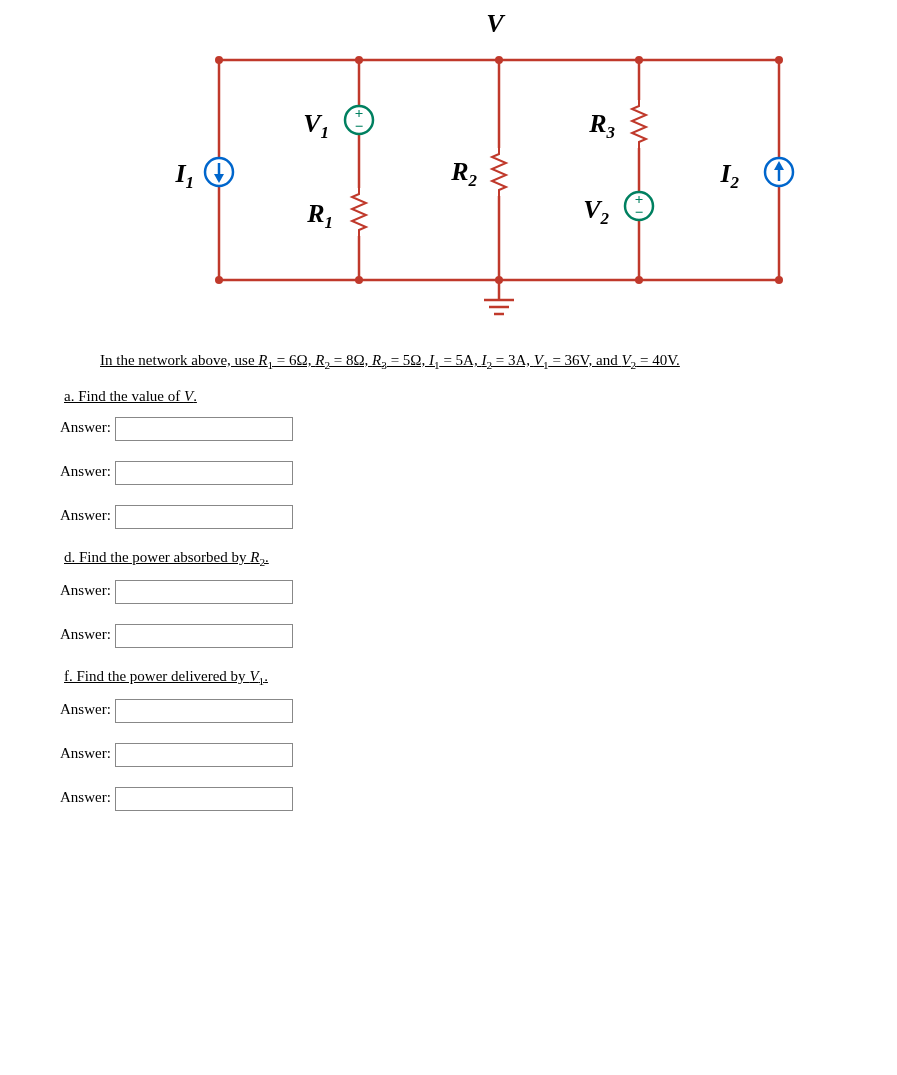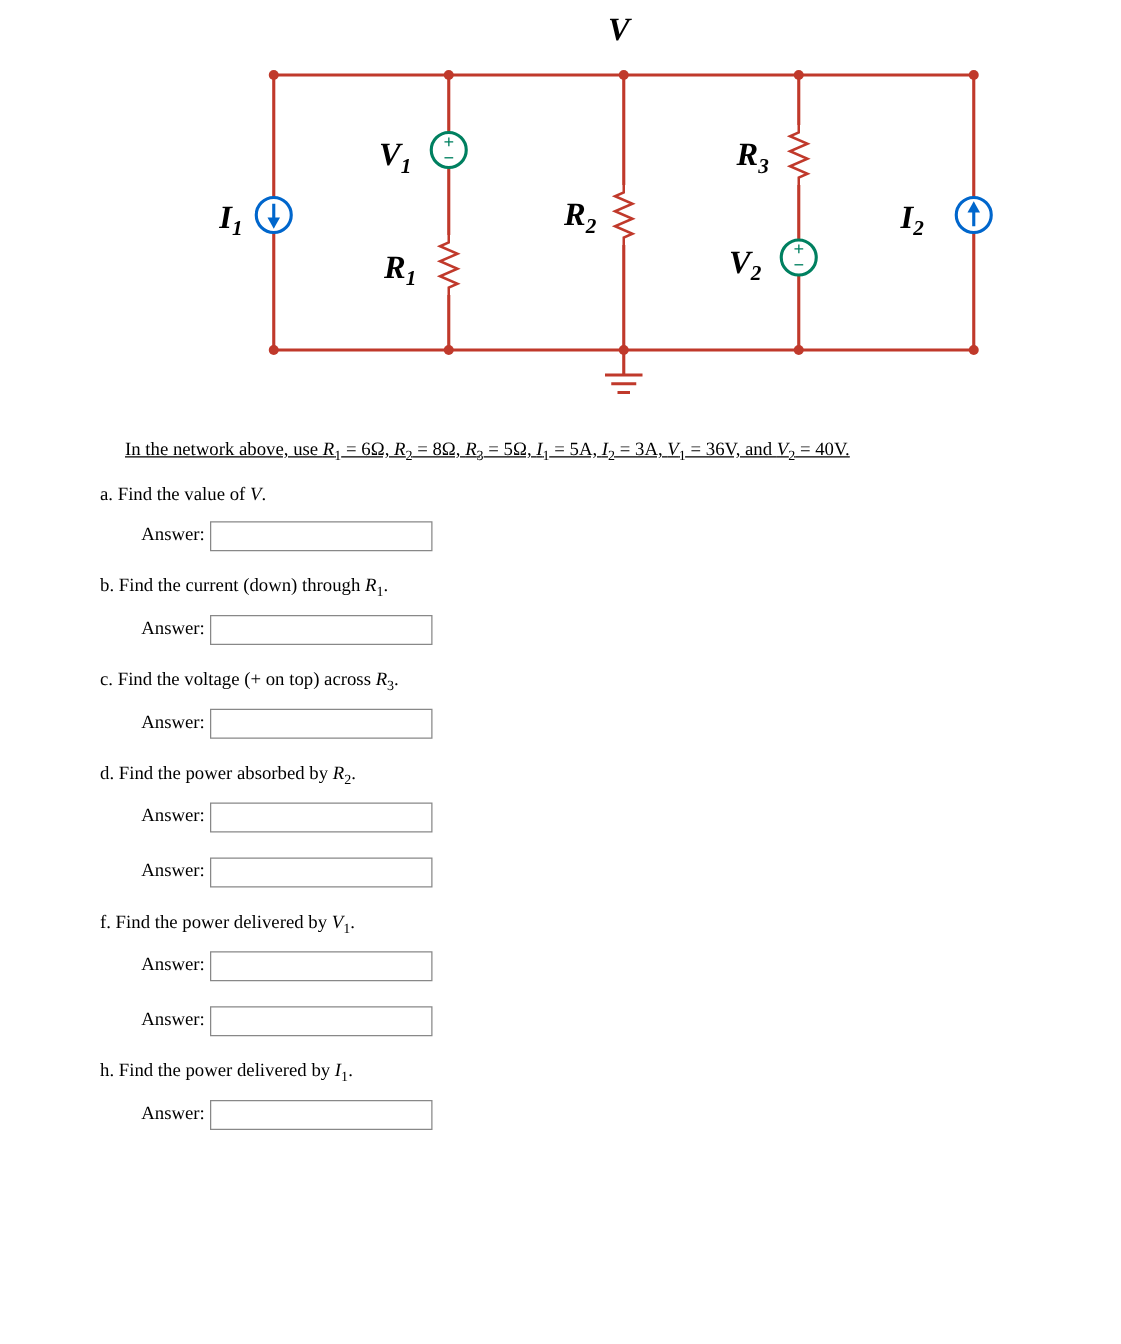--- a/index.html
+++ b/index.html
@@ -17,24 +17,25 @@
   .diagram {
     display: block;
     margin: 0 auto;
   }
   .prompt {
     margin: 20px 60px 14px 100px;
     line-height: 1.4;
     text-decoration: underline;
   }
   .q {
-    margin: 10px 60px 0 80px;
+    margin: 10px 60px 0 64px;
+    text-decoration: underline;
   }
   .ans-row {
-    margin: 12px 0 20px 113px;
+    margin: 12px 0 20px 60px;
   }
   .ans-label {
     display: inline-block;
     margin-right: 4px;
   }
   input.ans {
     width: 170px;
     height: 20px;
     border: 1px solid #888;
     font-size: 13px;
@@ -147,32 +148,29 @@
   <em class="var">R</em><sub>3</sub> = 5Ω,
   <em class="var">I</em><sub>1</sub> = 5A,
   <em class="var">I</em><sub>2</sub> = 3A,
   <em class="var">V</em><sub>1</sub> = 36V, and
   <em class="var">V</em><sub>2</sub> = 40V.
 </div>
 
 <div class="q">a. Find the value of <em class="var">V</em>.</div>
 <div class="ans-row"><span class="ans-label">Answer:</span><input class="ans" type="text" style=""></div>
 
-<div class="q">b. Find the current (down) through <em class="var">R</em><sub>1</sub>.</div>
 <div class="ans-row"><span class="ans-label">Answer:</span><input class="ans" type="text" style=""></div>
 
-<div class="q">c. Find the voltage (+ on top) across <em class="var">R</em><sub>3</sub>.</div>
 <div class="ans-row"><span class="ans-label">Answer:</span><input class="ans" type="text" style=""></div>
 
 <div class="q">d. Find the power absorbed by <em class="var">R</em><sub>2</sub>.</div>
 <div class="ans-row"><span class="ans-label">Answer:</span><input class="ans" type="text" style=""></div>
 
 <div class="ans-row"><span class="ans-label">Answer:</span><input class="ans" type="text" style=""></div>
 
 <div class="q">f. Find the power delivered by <em class="var">V</em><sub>1</sub>.</div>
 <div class="ans-row"><span class="ans-label">Answer:</span><input class="ans" type="text" style=""></div>
 
 <div class="ans-row"><span class="ans-label">Answer:</span><input class="ans" type="text" style=""></div>
 
-<div class="q">h. Find the power delivered by <em class="var">I</em><sub>1</sub>.</div>
 <div class="ans-row"><span class="ans-label">Answer:</span><input class="ans" type="text" style=""></div>
 
 </div>
 
 </body></html>

